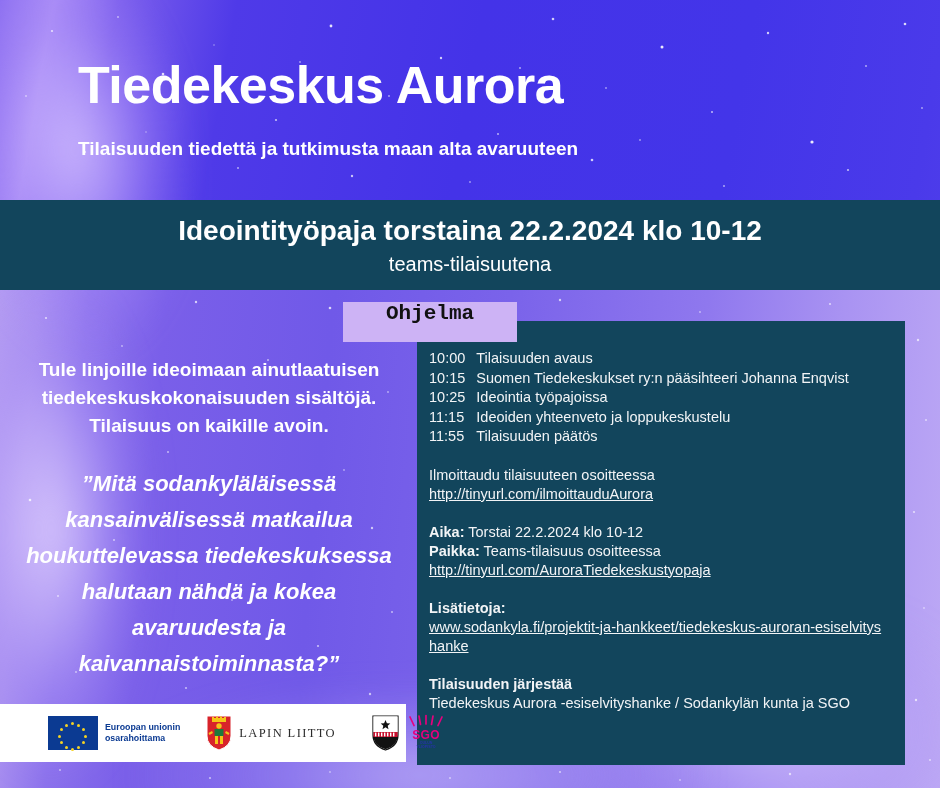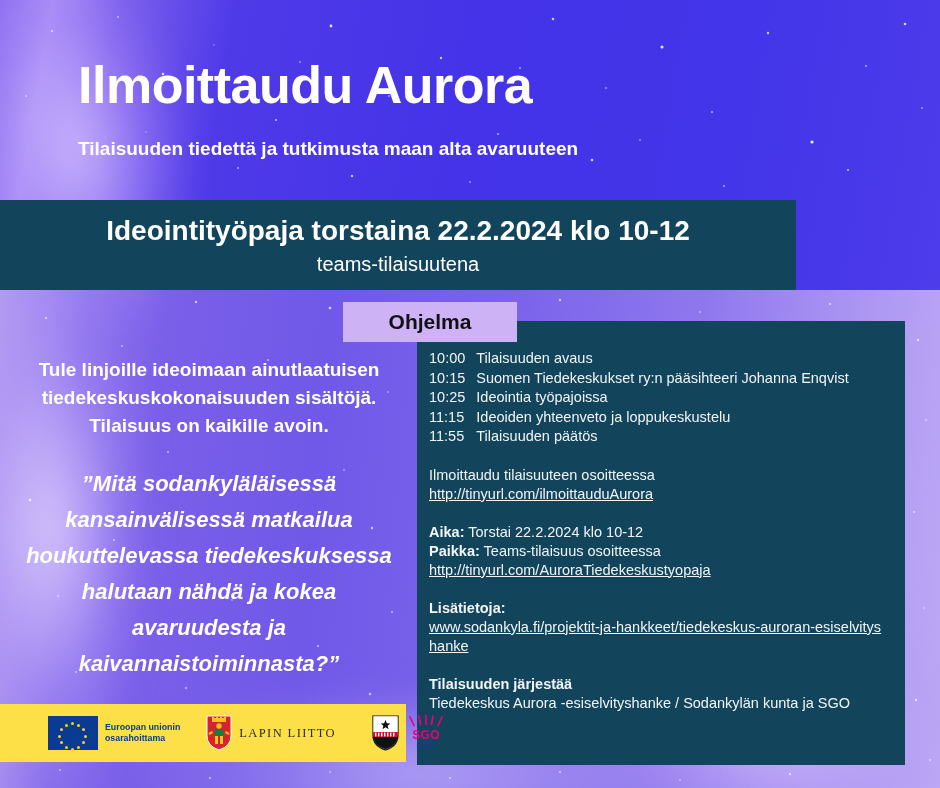--- a/index.html
+++ b/index.html
@@ -102,21 +102,21 @@
     color: #ffffff;
     font-size: 19px;
     font-weight: bold;
     white-space: nowrap;
   }
 
   
   .banner {
     position: absolute;
     left: 0; top: 200px;
-    width: 796px; height: 90px;
+    width: 940px; height: 90px;
     background: #12455c;
     text-align: center;
   }
   .banner-title {
     margin-top: 15px;
     color: #ffffff;
     font-size: 28px;
     font-weight: bold;
   }
   .banner-sub {
@@ -125,23 +125,23 @@
     font-size: 20px;
   }
 
   
   .ohjelma-badge {
     position: absolute;
     left: 343px; top: 302px;
     width: 174px; height: 40px;
     background: #cdb3f5;
     display: flex;
-    align-items: center;
     justify-content: center;
     z-index: 5;
+    font-family: Liberation Mono, monospace;
   }
   .ohjelma-badge span {
     color: #111111;
     font-size: 21px;
     font-weight: bold;
   }
 
   
   .panel {
     position: absolute;
@@ -184,21 +184,21 @@
     text-decoration: underline;
     word-break: break-all;
   }
   .bold { font-weight: bold; }
 
   
   .logobar {
     position: absolute;
     left: 0; top: 704px;
     width: 406px; height: 58px;
-    background: #fde047;
+    background: #ffffff;
     display: flex;
     align-items: center;
     z-index: 3;
   }
   .logo-group {
     display: flex;
     align-items: center;
     gap: 7px;
   }
   .eu-flag {
@@ -359,21 +359,21 @@
         <circle cx="560" cy="772" r="1.1" opacity=".6"></circle>
       <circle cx="680" cy="780" r="0.9" opacity=".5"></circle>
         <circle cx="790" cy="774" r="1.2" opacity=".65"></circle>
       <circle cx="60" cy="770" r="1" opacity=".55"></circle>
         <circle cx="210" cy="778" r="1.1" opacity=".6"></circle>
       <circle cx="330" cy="772" r="0.9" opacity=".5"></circle>
     </g>
   </svg>
 
   <div class="header">
-    <div class="title">Ilmoittaudu Aurora</div>
+    <div class="title">Tiedekeskus Aurora</div>
     <div class="subtitle">Tilaisuuden tiedettä ja tutkimusta maan alta avaruuteen</div>
   </div>
 
   <div class="banner">
     <div class="banner-title">Ideointityöpaja torstaina 22.2.2024 klo 10-12</div>
     <div class="banner-sub">teams-tilaisuutena</div>
   </div>
 
   <div class="left-copy">
     <div class="lead">Tule linjoille ideoimaan ainutlaatuisen tiedekeskuskokonaisuuden sisältöjä. Tilaisuus on kaikille avoin.</div>

